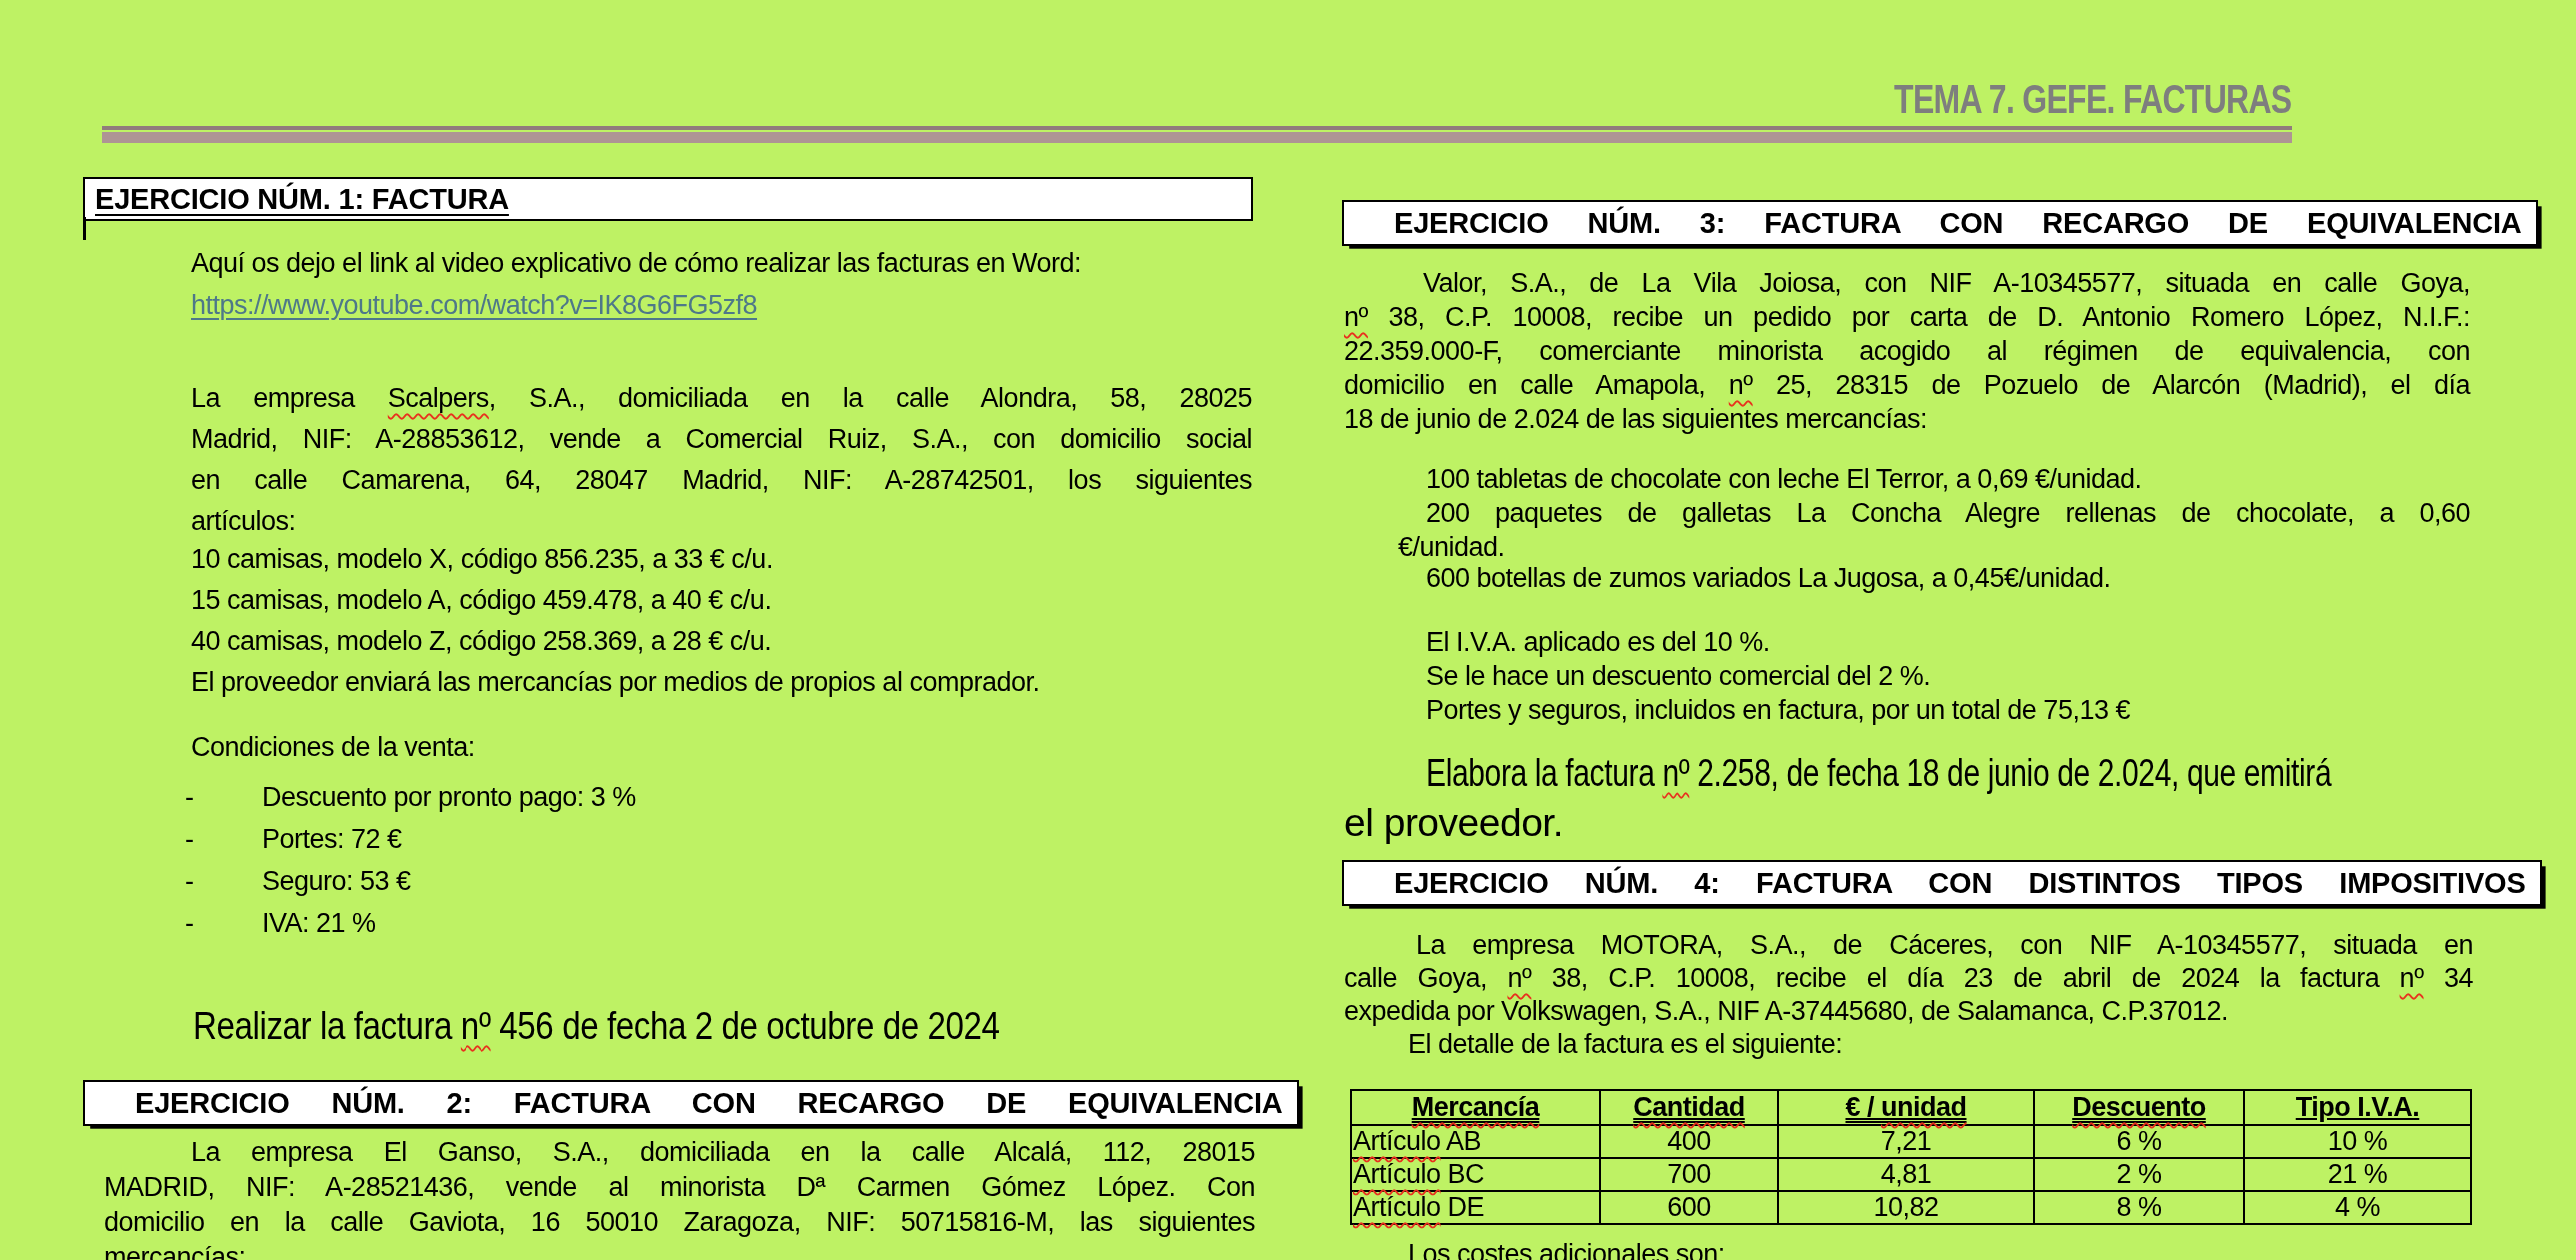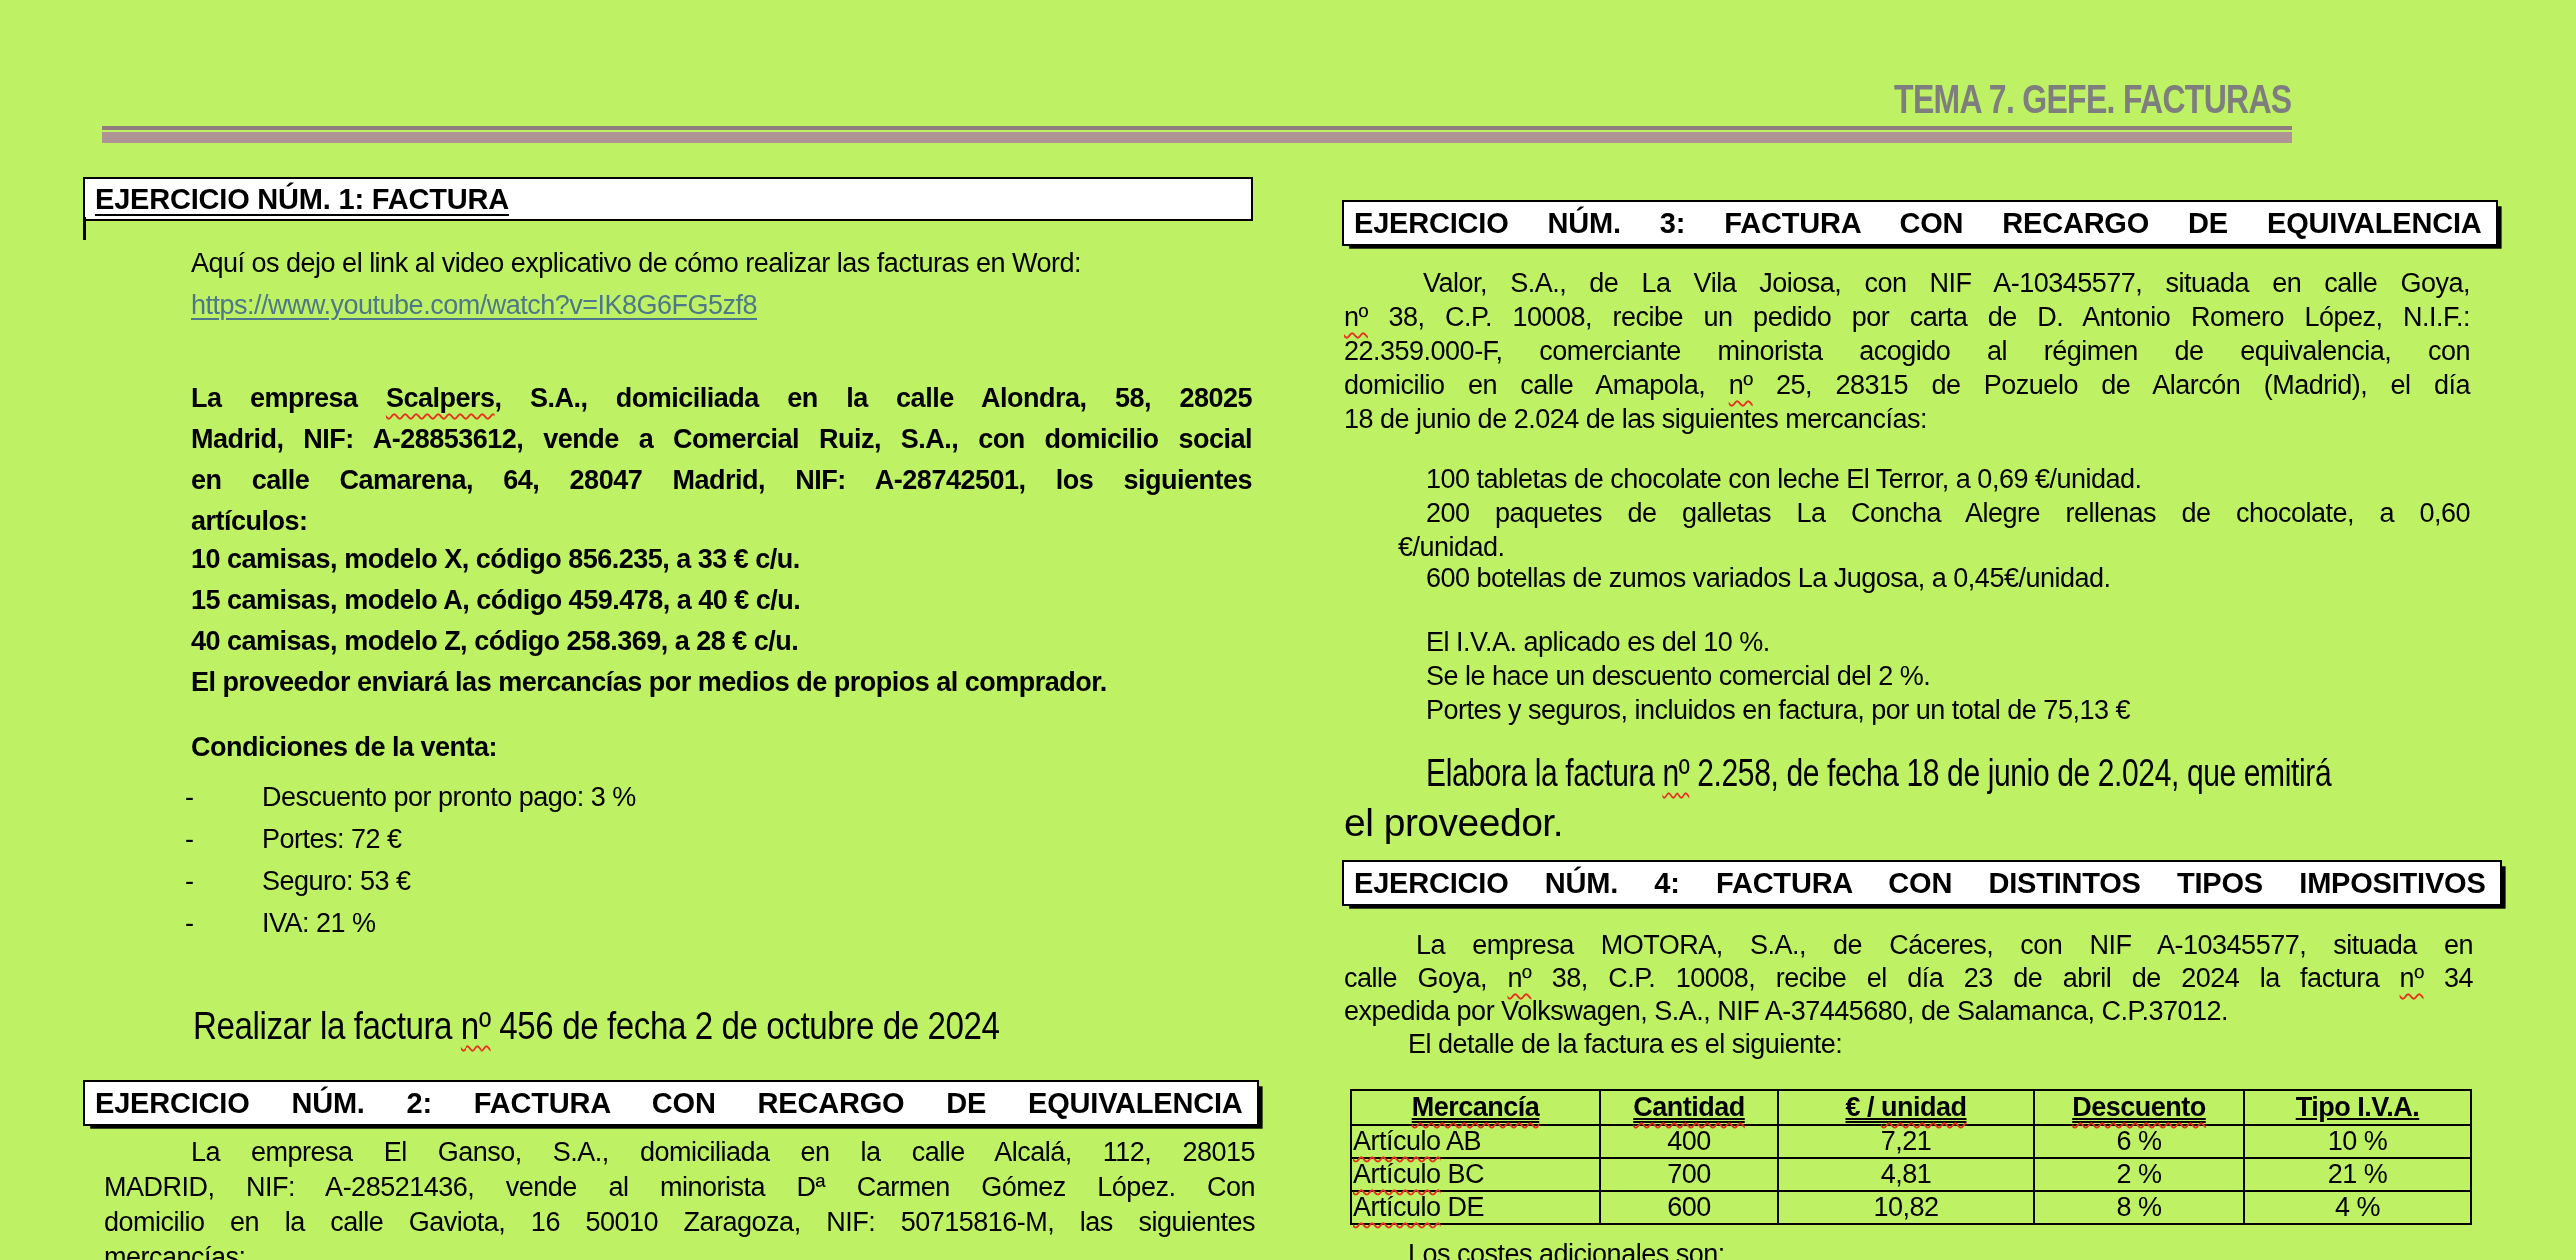--- a/index.html
+++ b/index.html
@@ -1,39 +1,39 @@
 <!DOCTYPE html>
 <html style="font-size:14.4px"><head>
 <meta charset="utf-8">
 <style>
   html,body{margin:0;padding:0;background:#fff;}
   #page{position:relative;width:2576px;height:1261px;background:#bef264;overflow:hidden;
         font-family:"Liberation Sans",sans-serif;color:#000;letter-spacing:-0.5px;}
   .abs{position:absolute;}
   .fs30{font-size:27px;}
   .big{font-size:39px;}.lh37{line-height:33px;}.lh38{line-height:34px;}.lh39{line-height:35px;}
-  .lh45{line-height:41px;font-weight:bold;}.lh46{line-height:42px;}.lh56{line-height:51px;}
+  .lh45{line-height:41px;}.lh46{line-height:42px;}.lh56{line-height:51px;}
   .jl{text-align:justify;text-align-last:justify;}
   .left{text-align:left;text-align-last:left;}
   .ind96{text-indent:87px;}.ind88{text-indent:79px;}.ind80{text-indent:72px;}.ind31{text-indent:28px;}
   .nowrap{white-space:nowrap;}
   .sq{text-decoration-line:underline;text-decoration-style:wavy;text-decoration-color:#e8321e;
       text-decoration-thickness:1.8px;text-underline-offset:6.3px;text-decoration-skip-ink:none;}
   .u{text-decoration-line:underline;text-decoration-style:solid;text-decoration-thickness:2.3px;
      text-underline-offset:4.5px;}
   .link{color:#4e7889;text-decoration:underline;text-underline-offset:3.6px;}
   .header-title{font-weight:bold;font-size:41px;color:#7e7e7e;letter-spacing:-0.9px;white-space:nowrap;
                 transform:scaleX(0.78);transform-origin:100% 0;}
   .rule-thin{height:3.6px;background:#907c7c;}
   .rule-bar{height:10.8px;background:#ae9494;margin-top:2.7px;}
   .box{border:2.7px solid #000;display:flex;align-items:center;background:#fff;
        font-weight:bold;font-size:29px;letter-spacing:-0.2px;white-space:nowrap;}
   .box .pad{padding-left:10px;}
   .boxjust{flex:1;text-align:justify;text-align-last:justify;padding:0 14.4px 0 10px;white-space:normal;}
-  .shadow{box-shadow:5.4px 4.5px 0 -1.8px #000;}
+  .shadow{box-shadow:5.4px 4.5px 0 -1.8px #000;padding-left:40px;}
   .tick{width:2.7px;height:22.6px;background:#000;}
   .cx85{display:inline-block;transform:scaleX(.85);transform-origin:0 0;white-space:nowrap;}
   .cx77{display:inline-block;transform:scaleX(.77);transform-origin:0 0;white-space:nowrap;}
   .dash{display:inline-block;width:77px;}
   table.inv{border-collapse:collapse;border:2.7px solid #000;font-size:27px;letter-spacing:-0.5px;}
   table.inv th,table.inv td{border:2.3px solid #000;padding:0;height:31px;text-align:center;
        vertical-align:middle;}
   table.inv th{font-weight:bold;height:32.5px;text-decoration:underline;}
   table.inv td.name{text-align:left;padding-left:1px;}
 </style>

